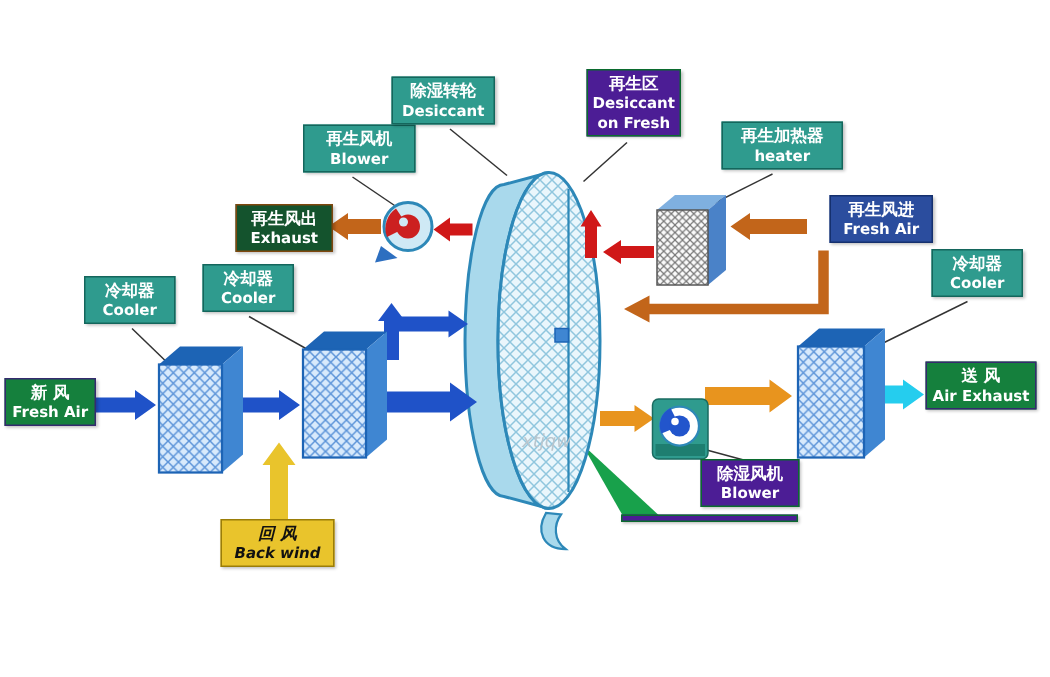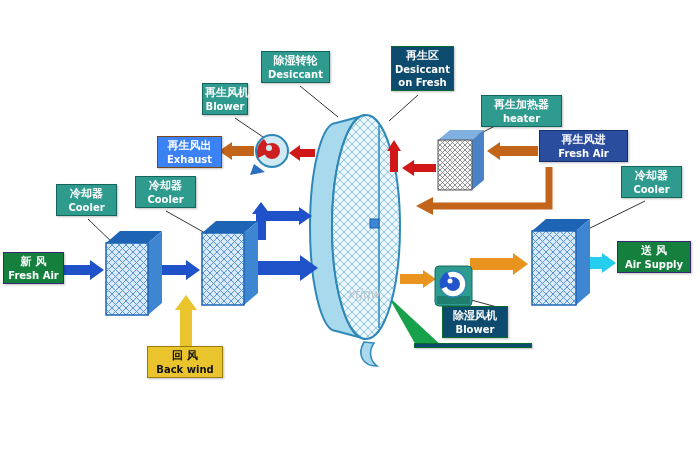--- a/index.html
+++ b/index.html
@@ -11,23 +11,23 @@
   .label{
     position:absolute;box-sizing:border-box;border:1px solid #222;
     text-align:center;color:#fff;padding:2px 2px 1px 2px;
     font-weight:bold;font-size:11px;line-height:1.3;
     box-shadow:1px 1px 2px rgba(0,0,0,.25);
   }
   .label .en{font-size:10px;white-space:nowrap;}
   .label .zh{white-space:nowrap;text-align:center;}
   .teal{background:#2f9b8e;border-color:#14665c;}
   .purple{background:#15803d;border-color:#352a6e;}
-  .yellow{background:#e9c42c;border-color:#9a7d08;color:#111;}
-  .orange{background:#3b82f6;border-color:#7e470e;}
-  .green{background:#0c4a6e;border-color:#0a6b2e;}
+  .yellow{background:#e9c42c;border-color:#9a7d08;color:#111;font-style:italic;}
+  .orange{background:#14532d;border-color:#7e470e;}
+  .green{background:#4c1d95;border-color:#0a6b2e;}
   .navy{background:#2b4d9e;border-color:#15306e;}
 </style>
 </head>
 <body>
 
 <div id="canvas">
 
 <svg id="diagram-svg" width="700" height="451" viewBox="0 0 700 451">
   <defs>
     <pattern id="hatchCool" width="7" height="7" patternUnits="userSpaceOnUse">
@@ -147,62 +147,62 @@
   <div class="label teal" style="left:135px;top:176px;width:61px">
     <div class="zh">冷却器</div>
     <div class="en">Cooler</div>
   </div>
 
   <div class="label yellow" style="left:147px;top:346px;width:76px">
     <div class="zh">回 风</div>
     <div class="en">Back wind</div>
   </div>
 
-  <div class="label teal" style="left:202px;top:83px;width:46px">
+  <div class="label teal" style="left:202px;top:83px;width:75px">
     <div class="zh">再生风机</div>
     <div class="en">Blower</div>
   </div>
 
   <div class="label orange" style="left:157px;top:136px;width:65px">
     <div class="zh">再生风出</div>
     <div class="en">Exhaust</div>
   </div>
 
   <div class="label teal" style="left:261px;top:51px;width:69px">
     <div class="zh">除湿转轮</div>
     <div class="en">Desiccant</div>
   </div>
 
   <div class="label green" style="left:391px;top:46px;width:63px">
     <div class="zh">再生区</div>
     <div class="en">Desiccant</div>
     <div class="en">on Fresh</div>
   </div>
 
-  <div class="label teal" style="left:481px;top:95px;width:81px">
+  <div class="label teal" style="left:481px;top:81px;width:81px">
     <div class="zh">再生加热器</div>
     <div class="en">heater</div>
   </div>
 
-  <div class="label navy" style="left:539px;top:130px;width:89px">
+  <div class="label navy" style="left:553px;top:130px;width:69px">
     <div class="zh">再生风进</div>
     <div class="en">Fresh Air</div>
   </div>
 
   <div class="label teal" style="left:621px;top:166px;width:61px">
     <div class="zh">冷却器</div>
     <div class="en">Cooler</div>
   </div>
 
   <div class="label purple" style="left:617px;top:241px;width:74px">
     <div class="zh">送 风</div>
-    <div class="en">Air Supply</div>
-  </div>
-
-  <div class="label green" style="left:442px;top:306px;width:66px">
+    <div class="en">Air Exhaust</div>
+  </div>
+
+  <div class="label green" style="left:467px;top:306px;width:66px">
     <div class="zh">除湿风机</div>
     <div class="en">Blower</div>
   </div>
 
   <div class="label green" style="left:414px;top:343px;width:118px">
   </div>
 
 </div>
 
 </body></html>

